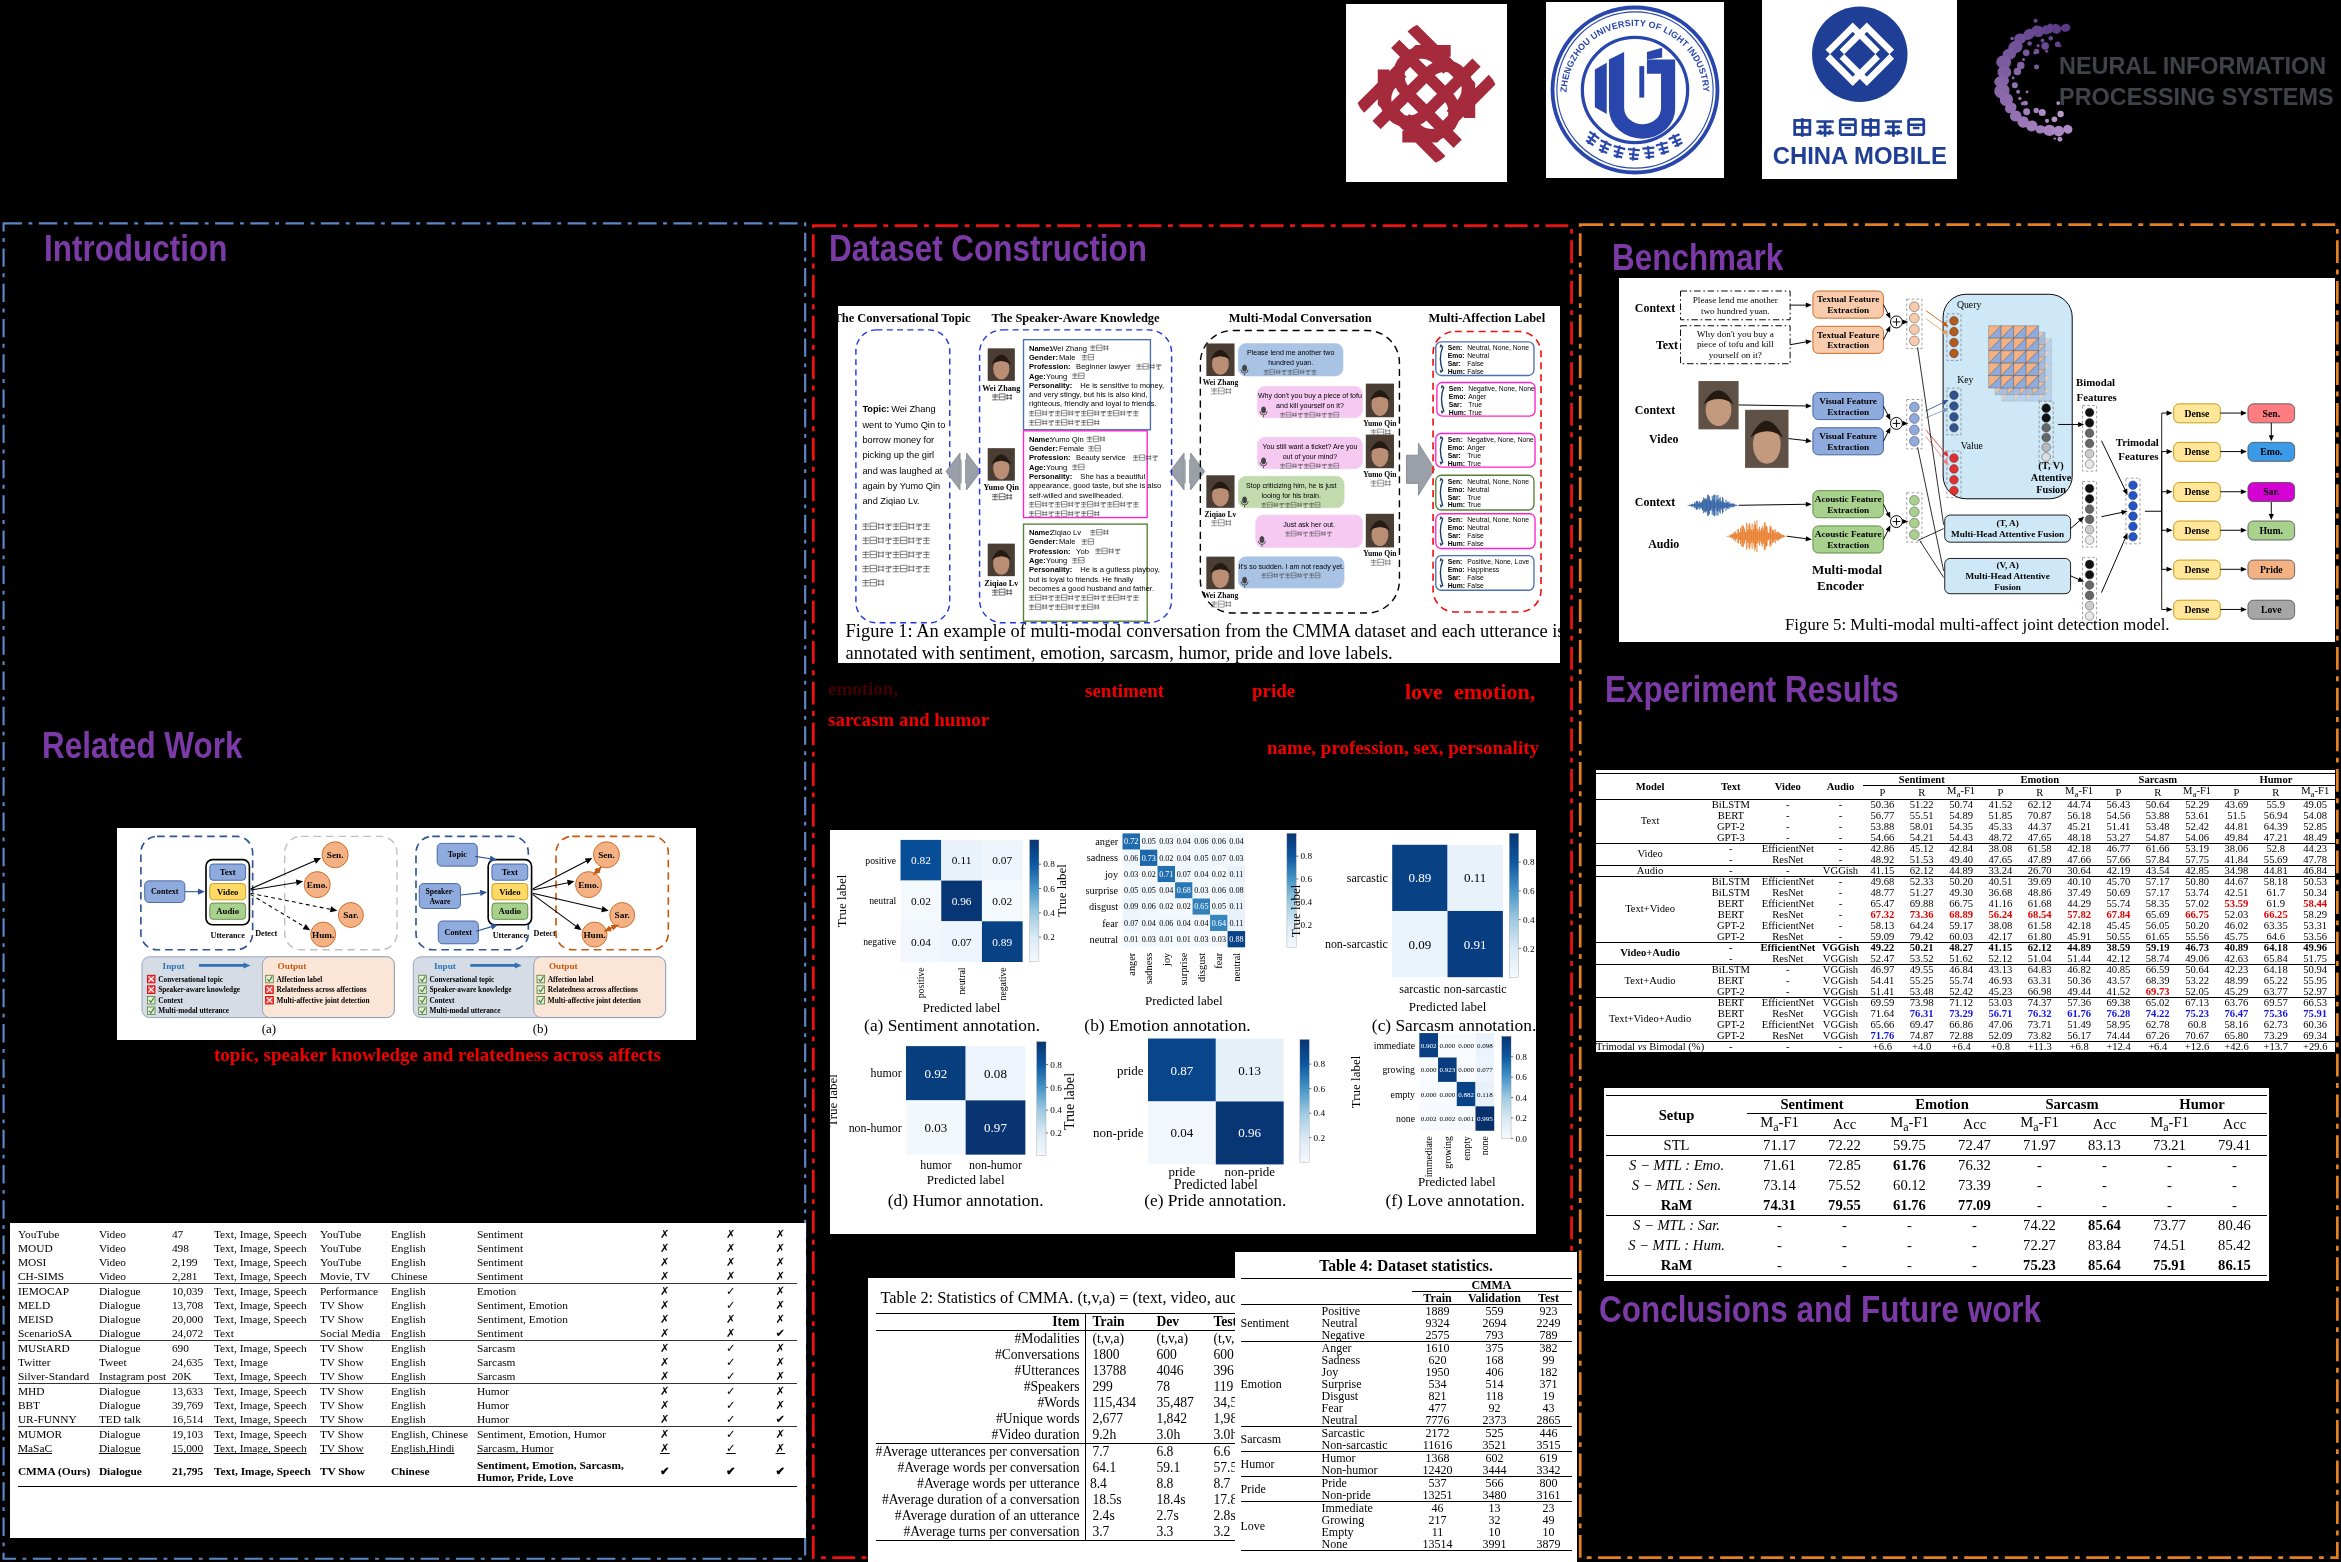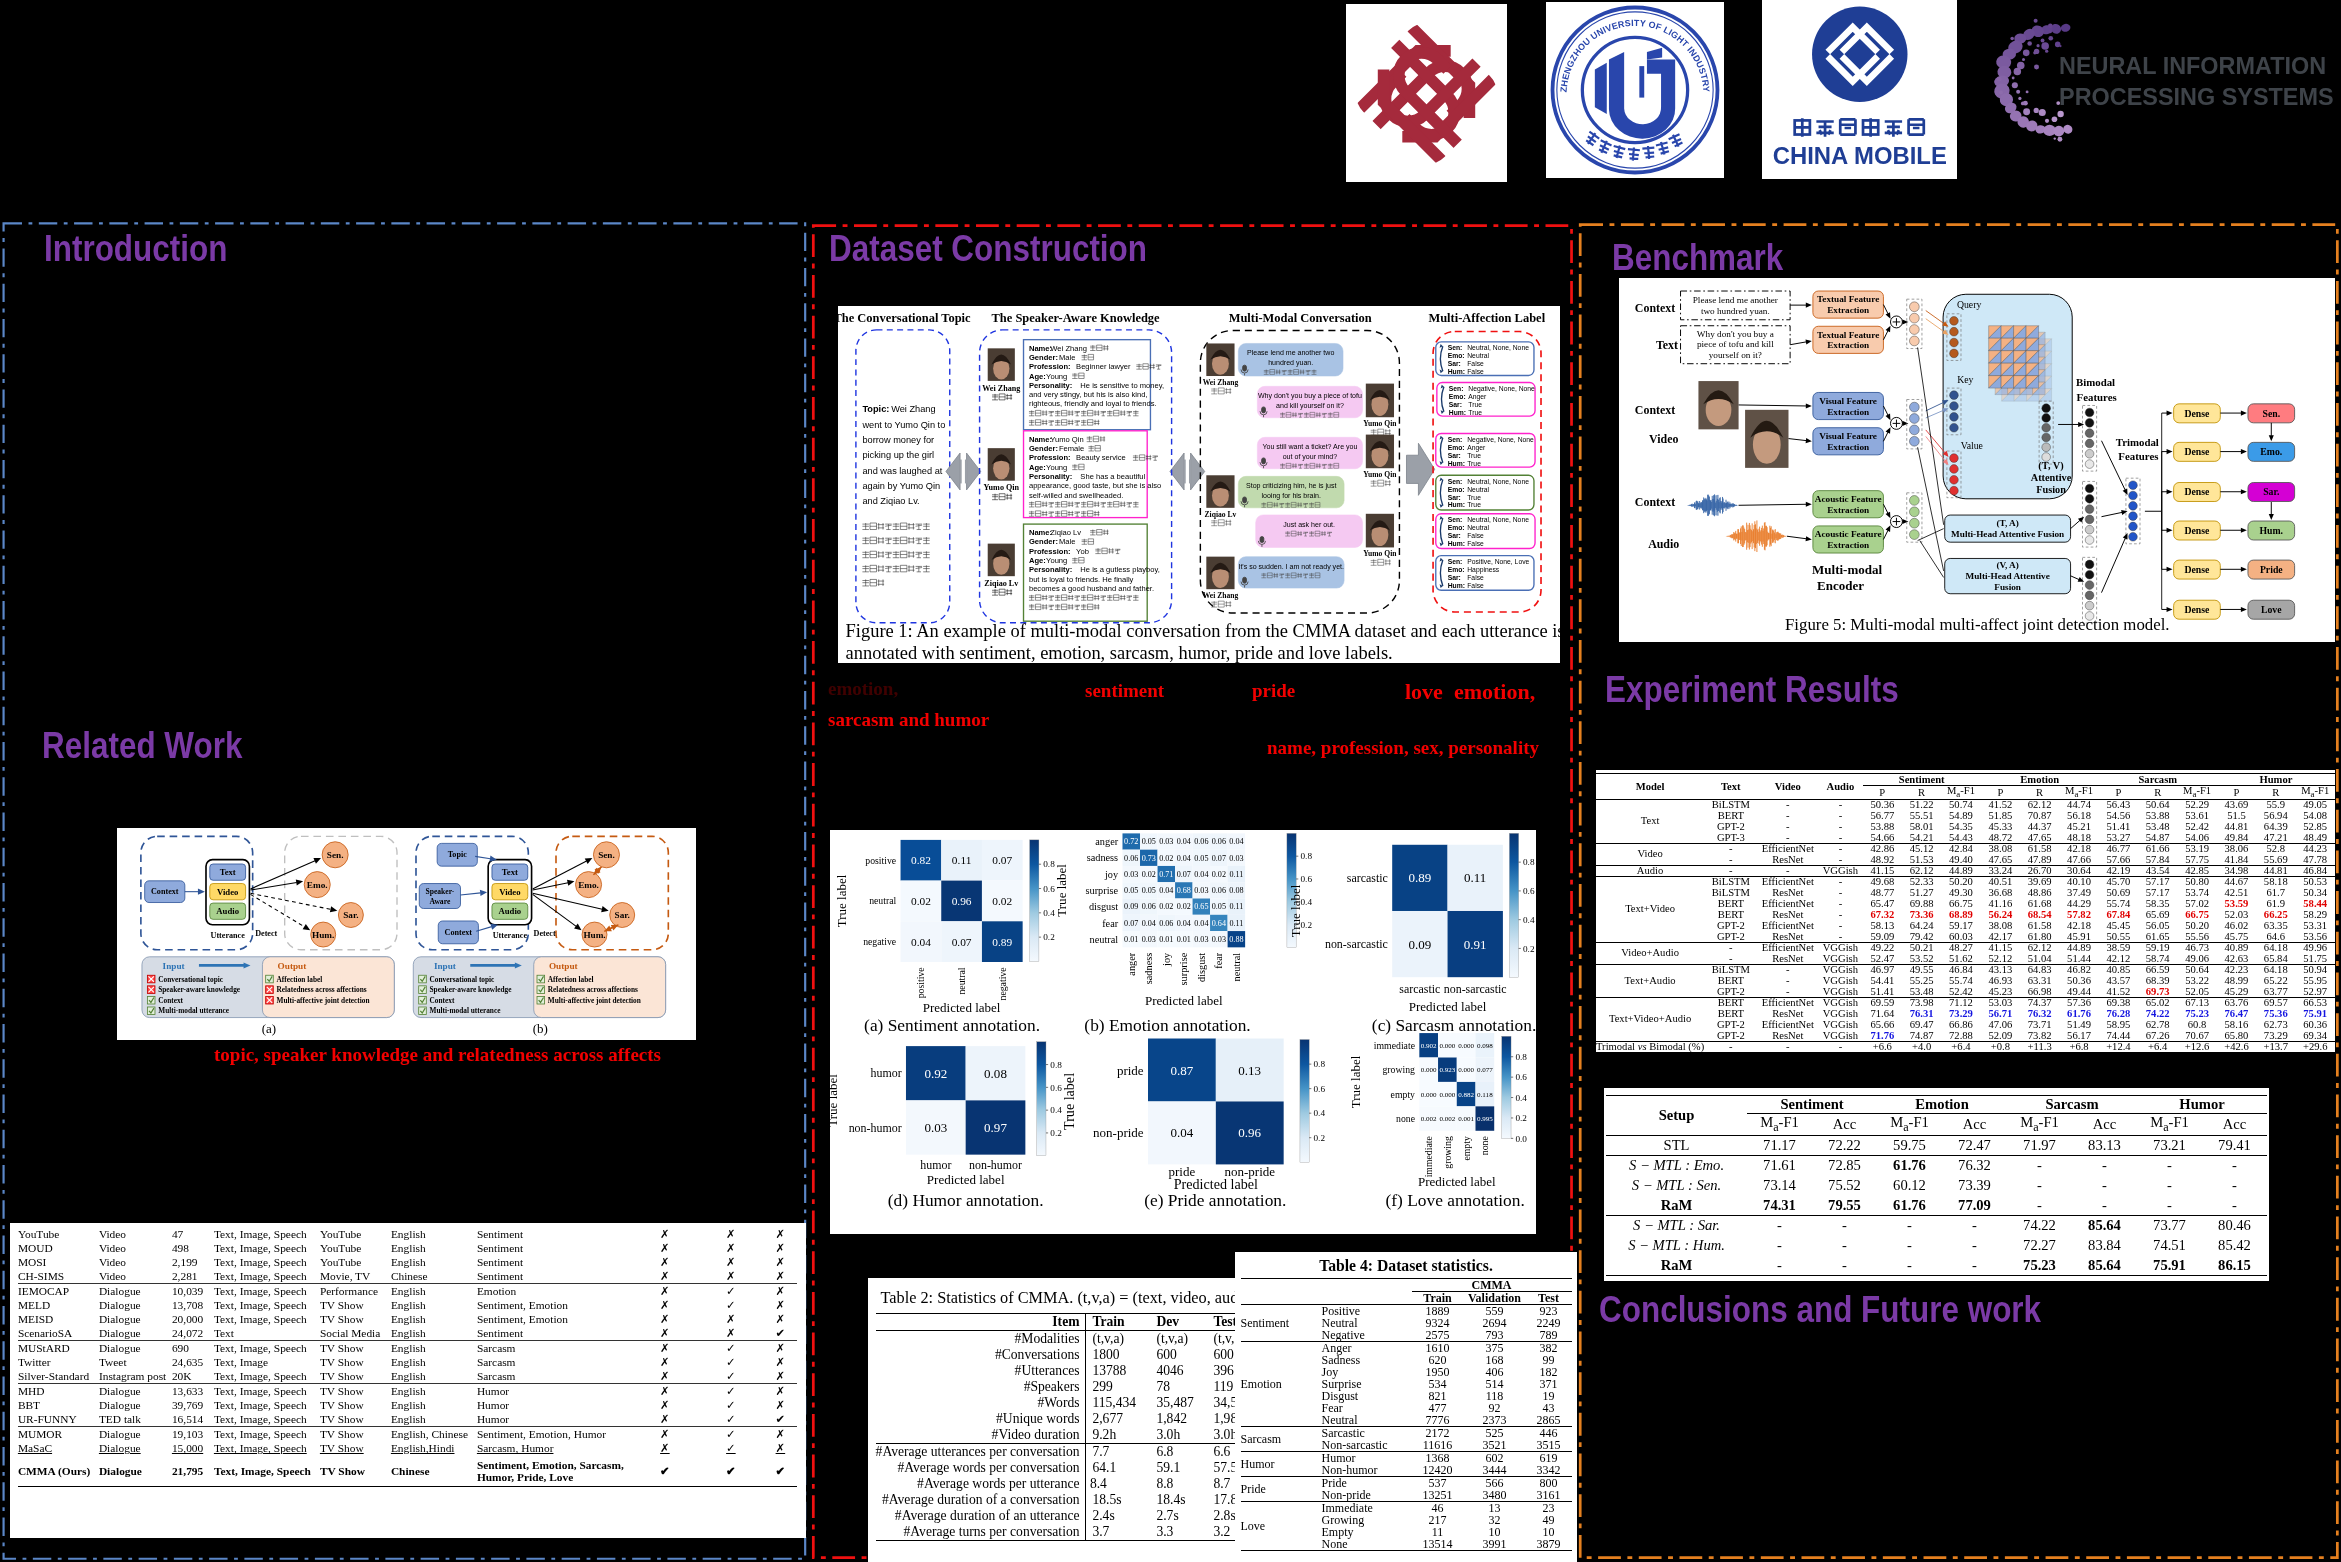--- a/index.html
+++ b/index.html
@@ -1958,21 +1958,21 @@
           <td align="center">42.17</td>
           <td align="center">61.80</td>
           <td align="center">45.91</td>
           <td align="center">50.55</td>
           <td align="center">61.65</td>
           <td align="center">55.56</td>
           <td align="center">45.75</td>
           <td align="center">64.6</td>
           <td align="center">53.56</td>
         </tr>
-<tr style="height:11px;">
+<tr style="height:11px;font-weight:bold;">
           <td rowspan="2" align="center" style="vertical-align:middle;">Video+Audio</td>
           <td align="center">-</td>
           <td align="center">EfficientNet</td>
           <td align="center">VGGish</td>
           <td align="center">49.22</td>
           <td align="center">50.21</td>
           <td align="center">48.27</td>
           <td align="center">41.15</td>
           <td align="center">62.12</td>
           <td align="center">44.89</td>

